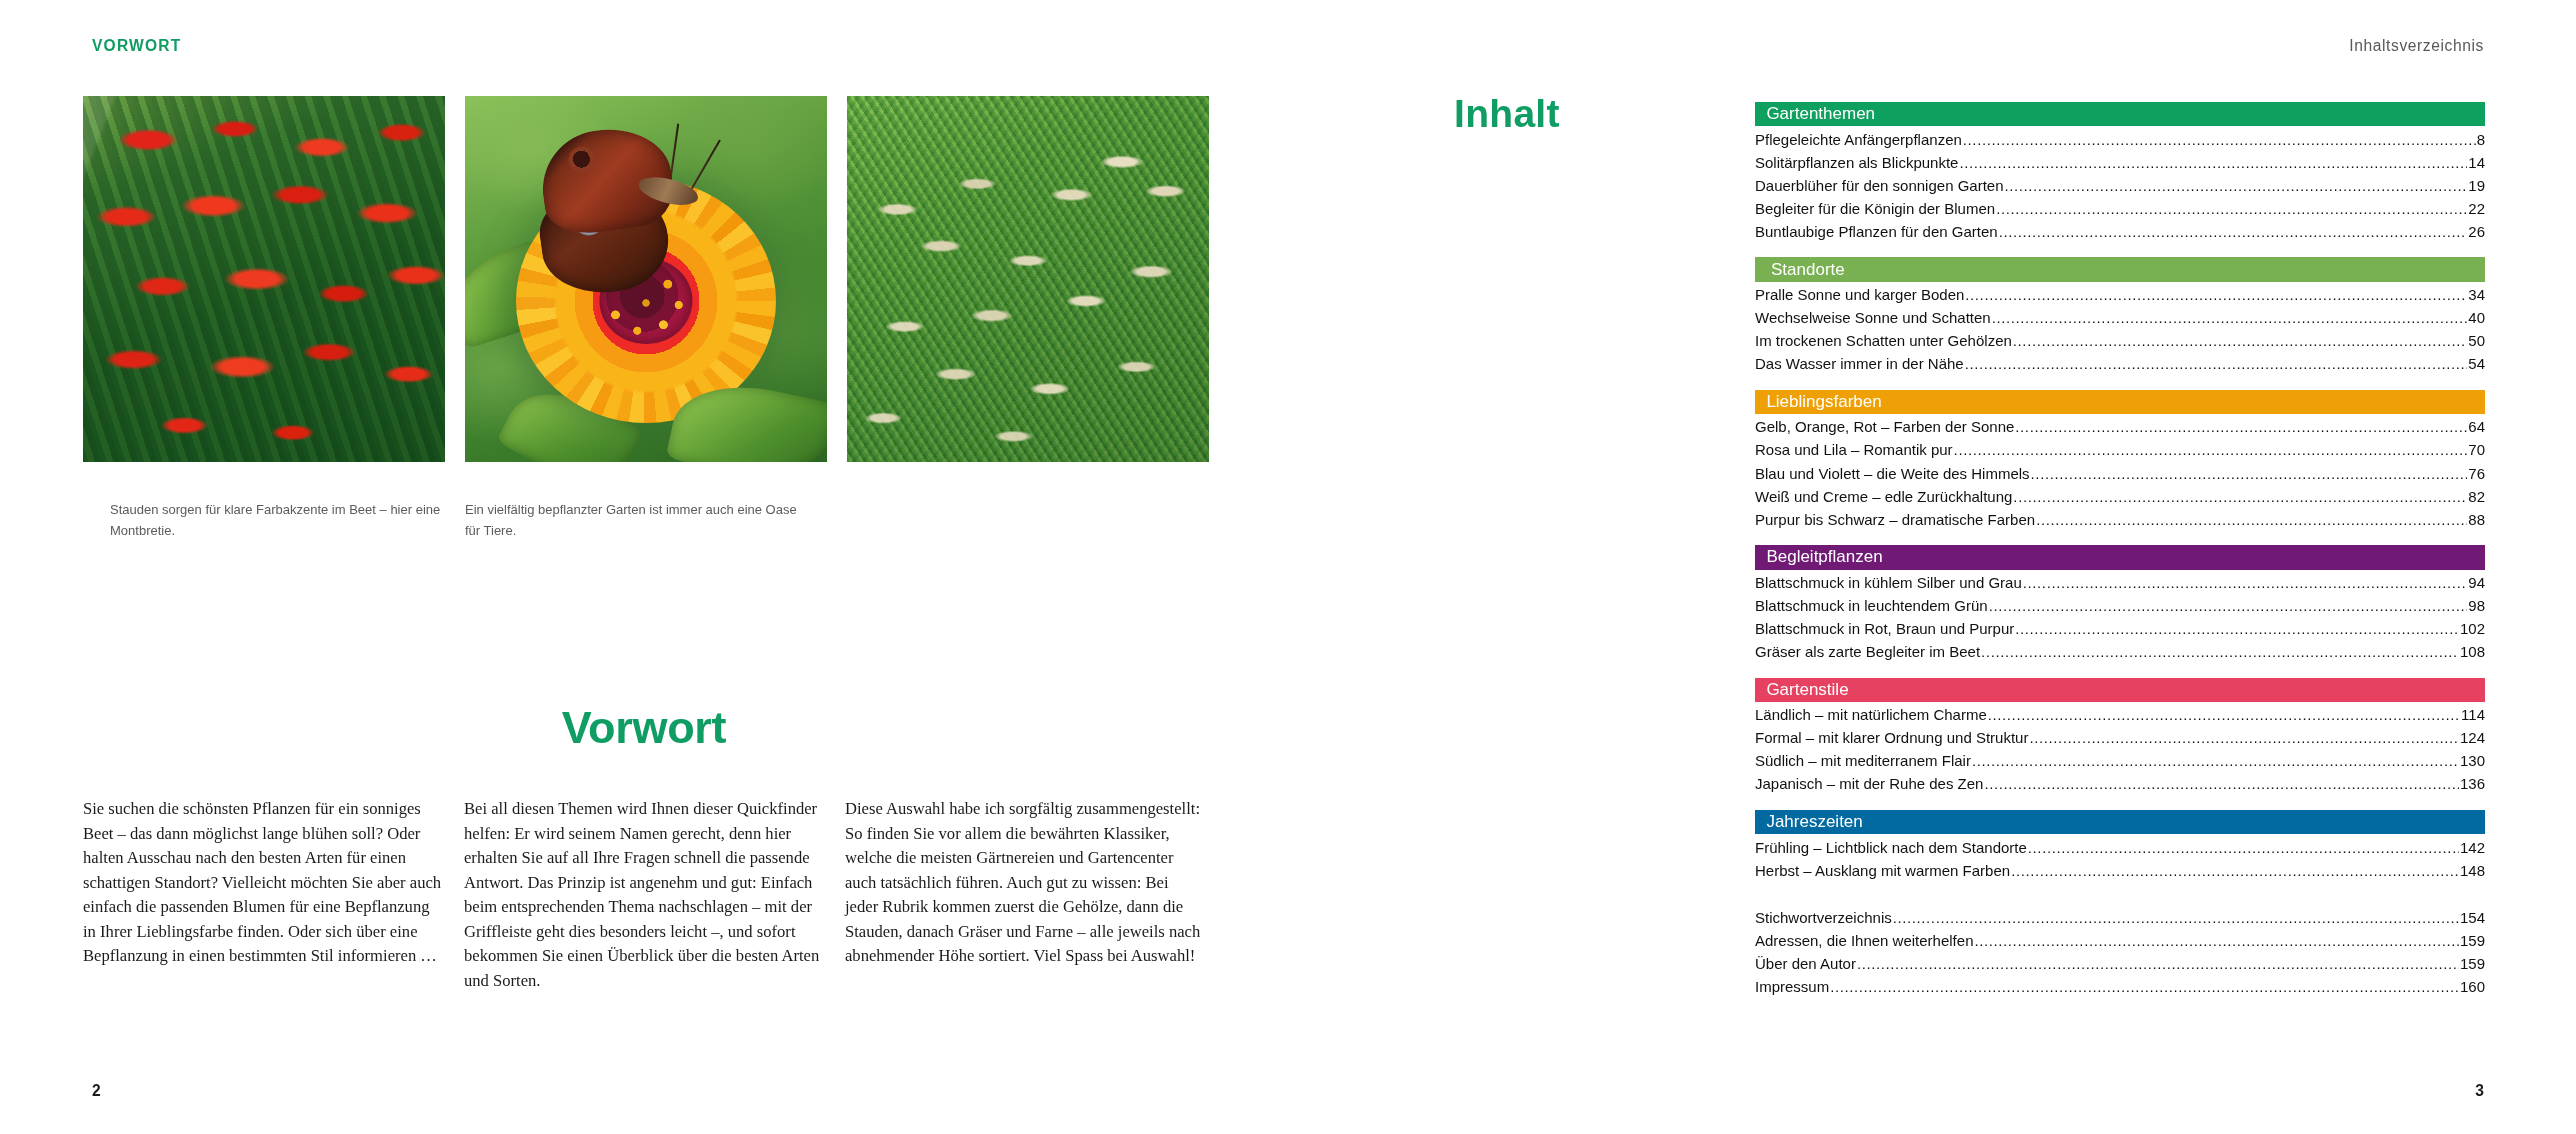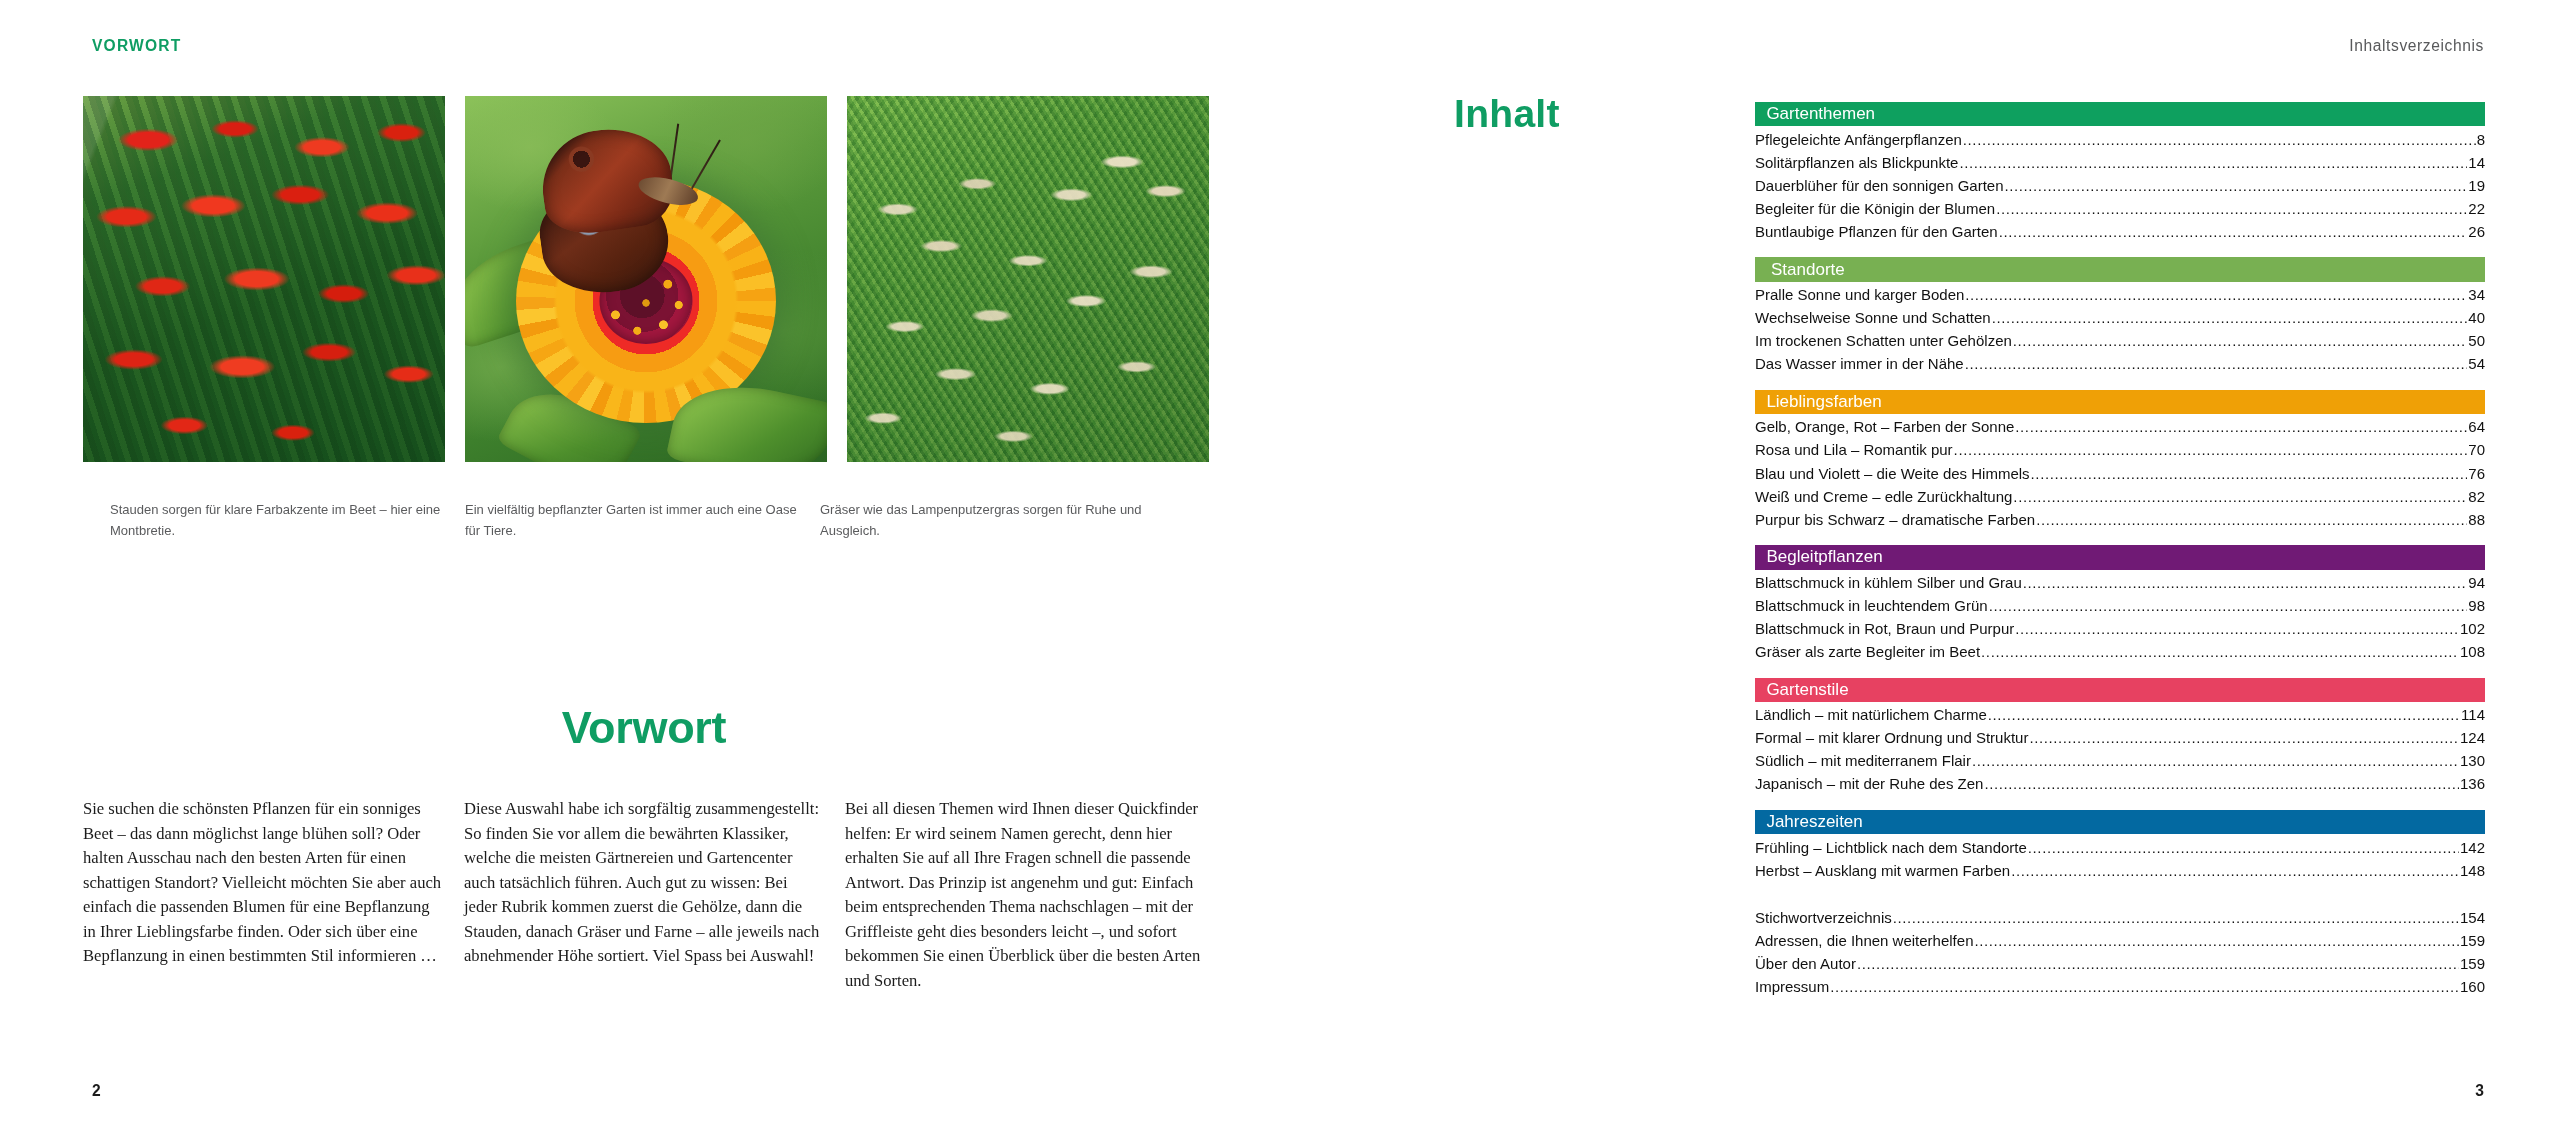--- a/index.html
+++ b/index.html
@@ -375,29 +375,28 @@
           <div class="bf-wing-upper"></div>
           <div class="bf-body"></div>
         </div>
       </div>
       <div class="photo ph-grass"></div>
     </div>
 
     <div class="caption-row">
       <div class="caption">Stauden sorgen für klare Farbakzente im Beet – hier eine Montbretie.</div>
       <div class="caption">Ein vielfältig bepflanzter Garten ist immer auch eine Oase für Tiere.</div>
-      <div class="caption">Gräser wie das Lampenputzergras sorgen für Ruhe und Ausgleich.</div>
     </div>
 
     <div class="vorwort-title">Vorwort</div>
 
     <div class="cols">
       <div class="col">Sie suchen die schönsten Pflanzen für ein sonniges Beet – das dann möglichst lange blühen soll? Oder halten Ausschau nach den besten Arten für einen schattigen Standort? Vielleicht möchten Sie aber auch einfach die passenden Blumen für eine Bepflanzung in Ihrer Lieblingsfarbe finden. Oder sich über eine Bepflanzung in einen bestimmten Stil informieren …</div>
+      <div class="col">Bei all diesen Themen wird Ihnen dieser Quickfinder helfen: Er wird seinem Namen gerecht, denn hier erhalten Sie auf all Ihre Fragen schnell die passende Antwort. Das Prinzip ist angenehm und gut: Einfach beim entsprechenden Thema nachschlagen – mit der Griffleiste geht dies besonders leicht –, und sofort bekommen Sie einen Überblick über die besten Arten und Sorten.</div>
       <div class="col">Diese Auswahl habe ich sorgfältig zusammengestellt: So finden Sie vor allem die bewährten Klassiker, welche die meisten Gärtnereien und Gartencenter auch tatsächlich führen. Auch gut zu wissen: Bei jeder Rubrik kommen zuerst die Gehölze, dann die Stauden, danach Gräser und Farne – alle jeweils nach abnehmender Höhe sortiert. Viel Spass bei Auswahl!</div>
-      <div class="col">Bei all diesen Themen wird Ihnen dieser Quickfinder helfen: Er wird seinem Namen gerecht, denn hier erhalten Sie auf all Ihre Fragen schnell die passende Antwort. Das Prinzip ist angenehm und gut: Einfach beim entsprechenden Thema nachschlagen – mit der Griffleiste geht dies besonders leicht –, und sofort bekommen Sie einen Überblick über die besten Arten und Sorten.</div>
     </div>
 
     <div class="folio folio-left">2</div>
   </div>
 
   <div class="page">
 
     <div class="runhead-right">Inhaltsverzeichnis</div>
 
     <div class="inhalt-title">Inhalt</div>

